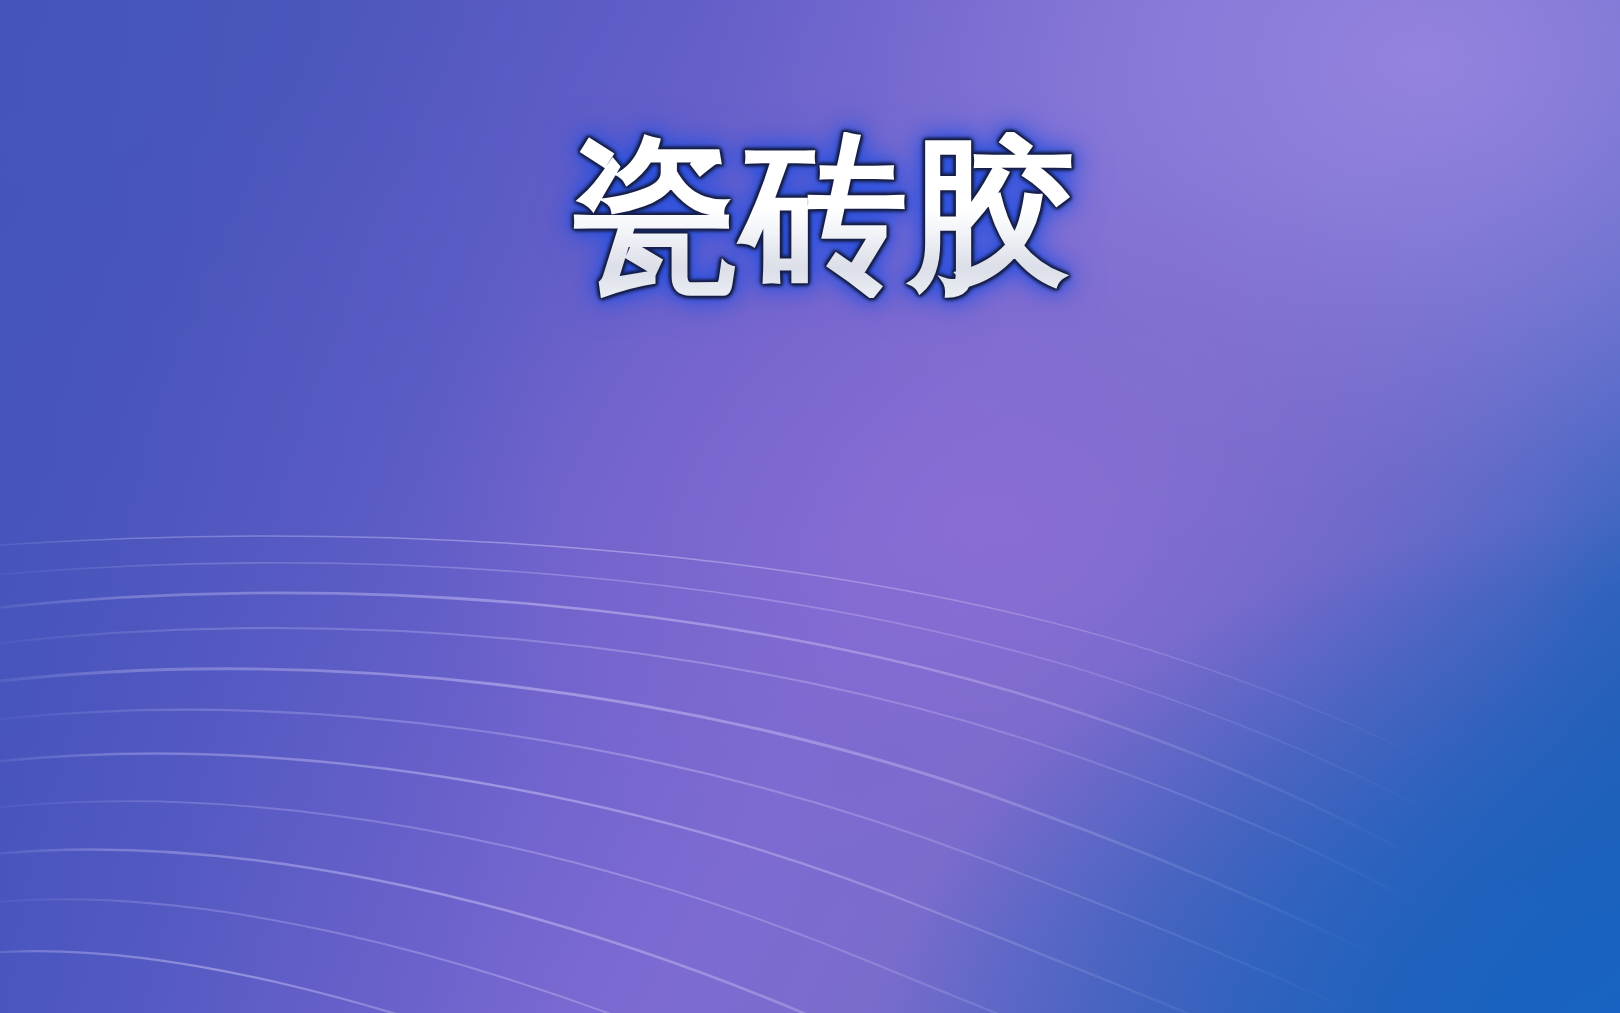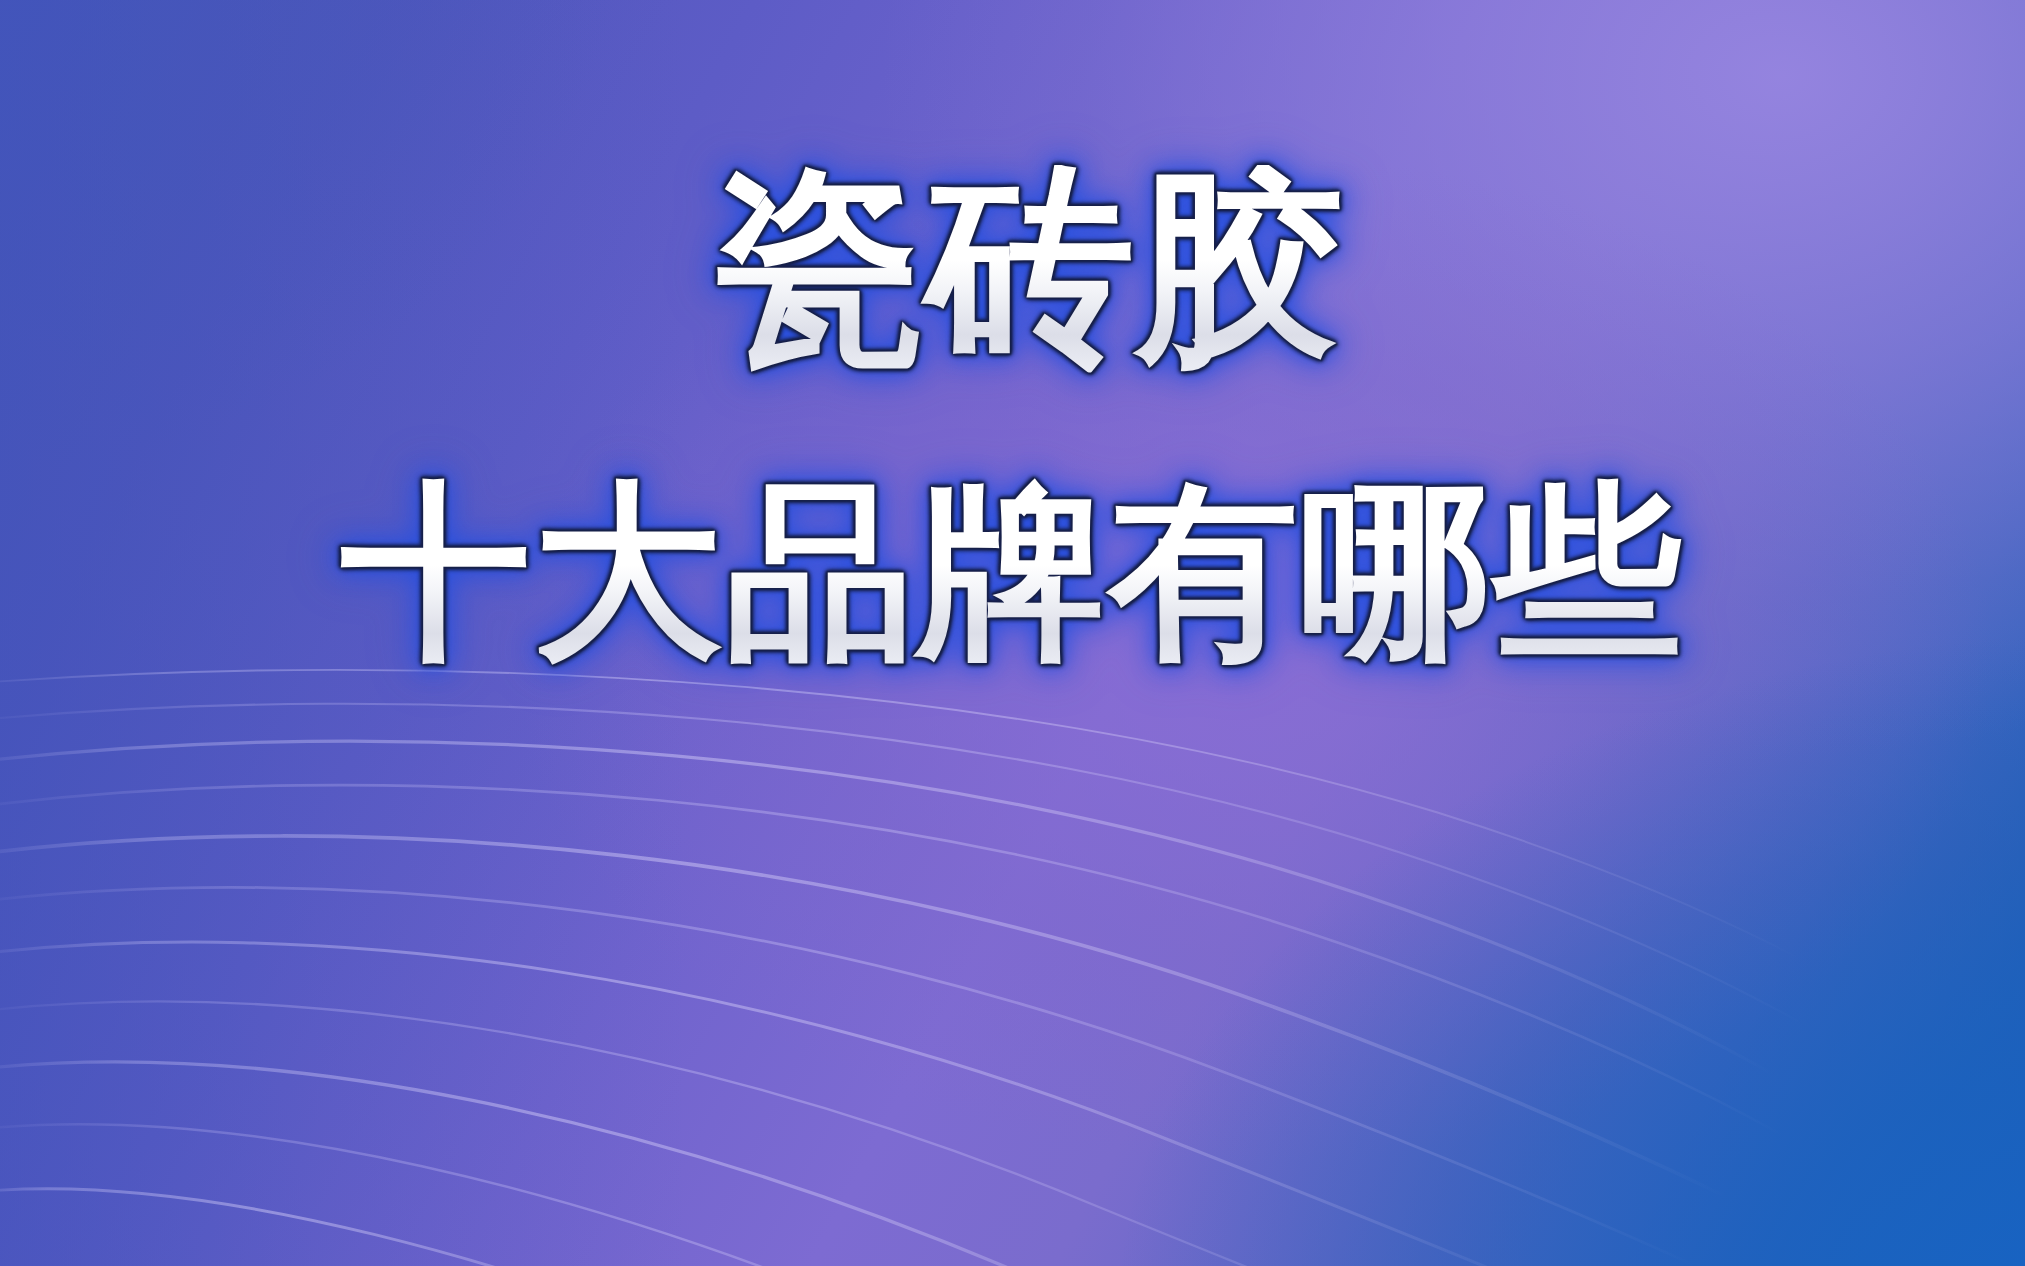--- a/index.html
+++ b/index.html
@@ -202,17 +202,16 @@
         <path d="M -40,956 C 150,930 430,1010 700,1126" stroke="url(#streakFade)" stroke-width="2.3"></path>
         <path d="M -40,578 C 350,540 790,574 1120,682 C 1340,754 1490,836 1610,930" stroke="url(#streakFade2)" stroke-width="1.7"></path>
         <path d="M -40,548 C 370,516 820,548 1150,650 C 1360,716 1505,792 1615,880" stroke="url(#streakFade)" stroke-width="1.5"></path>
       </g>
     </svg>
   </div>
 
   <div class="content">
     <div class="headline title-line-1">瓷砖胶</div>
 
-    <div class="headline title-line-2">十大品牌有哪些</div>
 
   </div>
 
 </div>
 
 </body></html>

